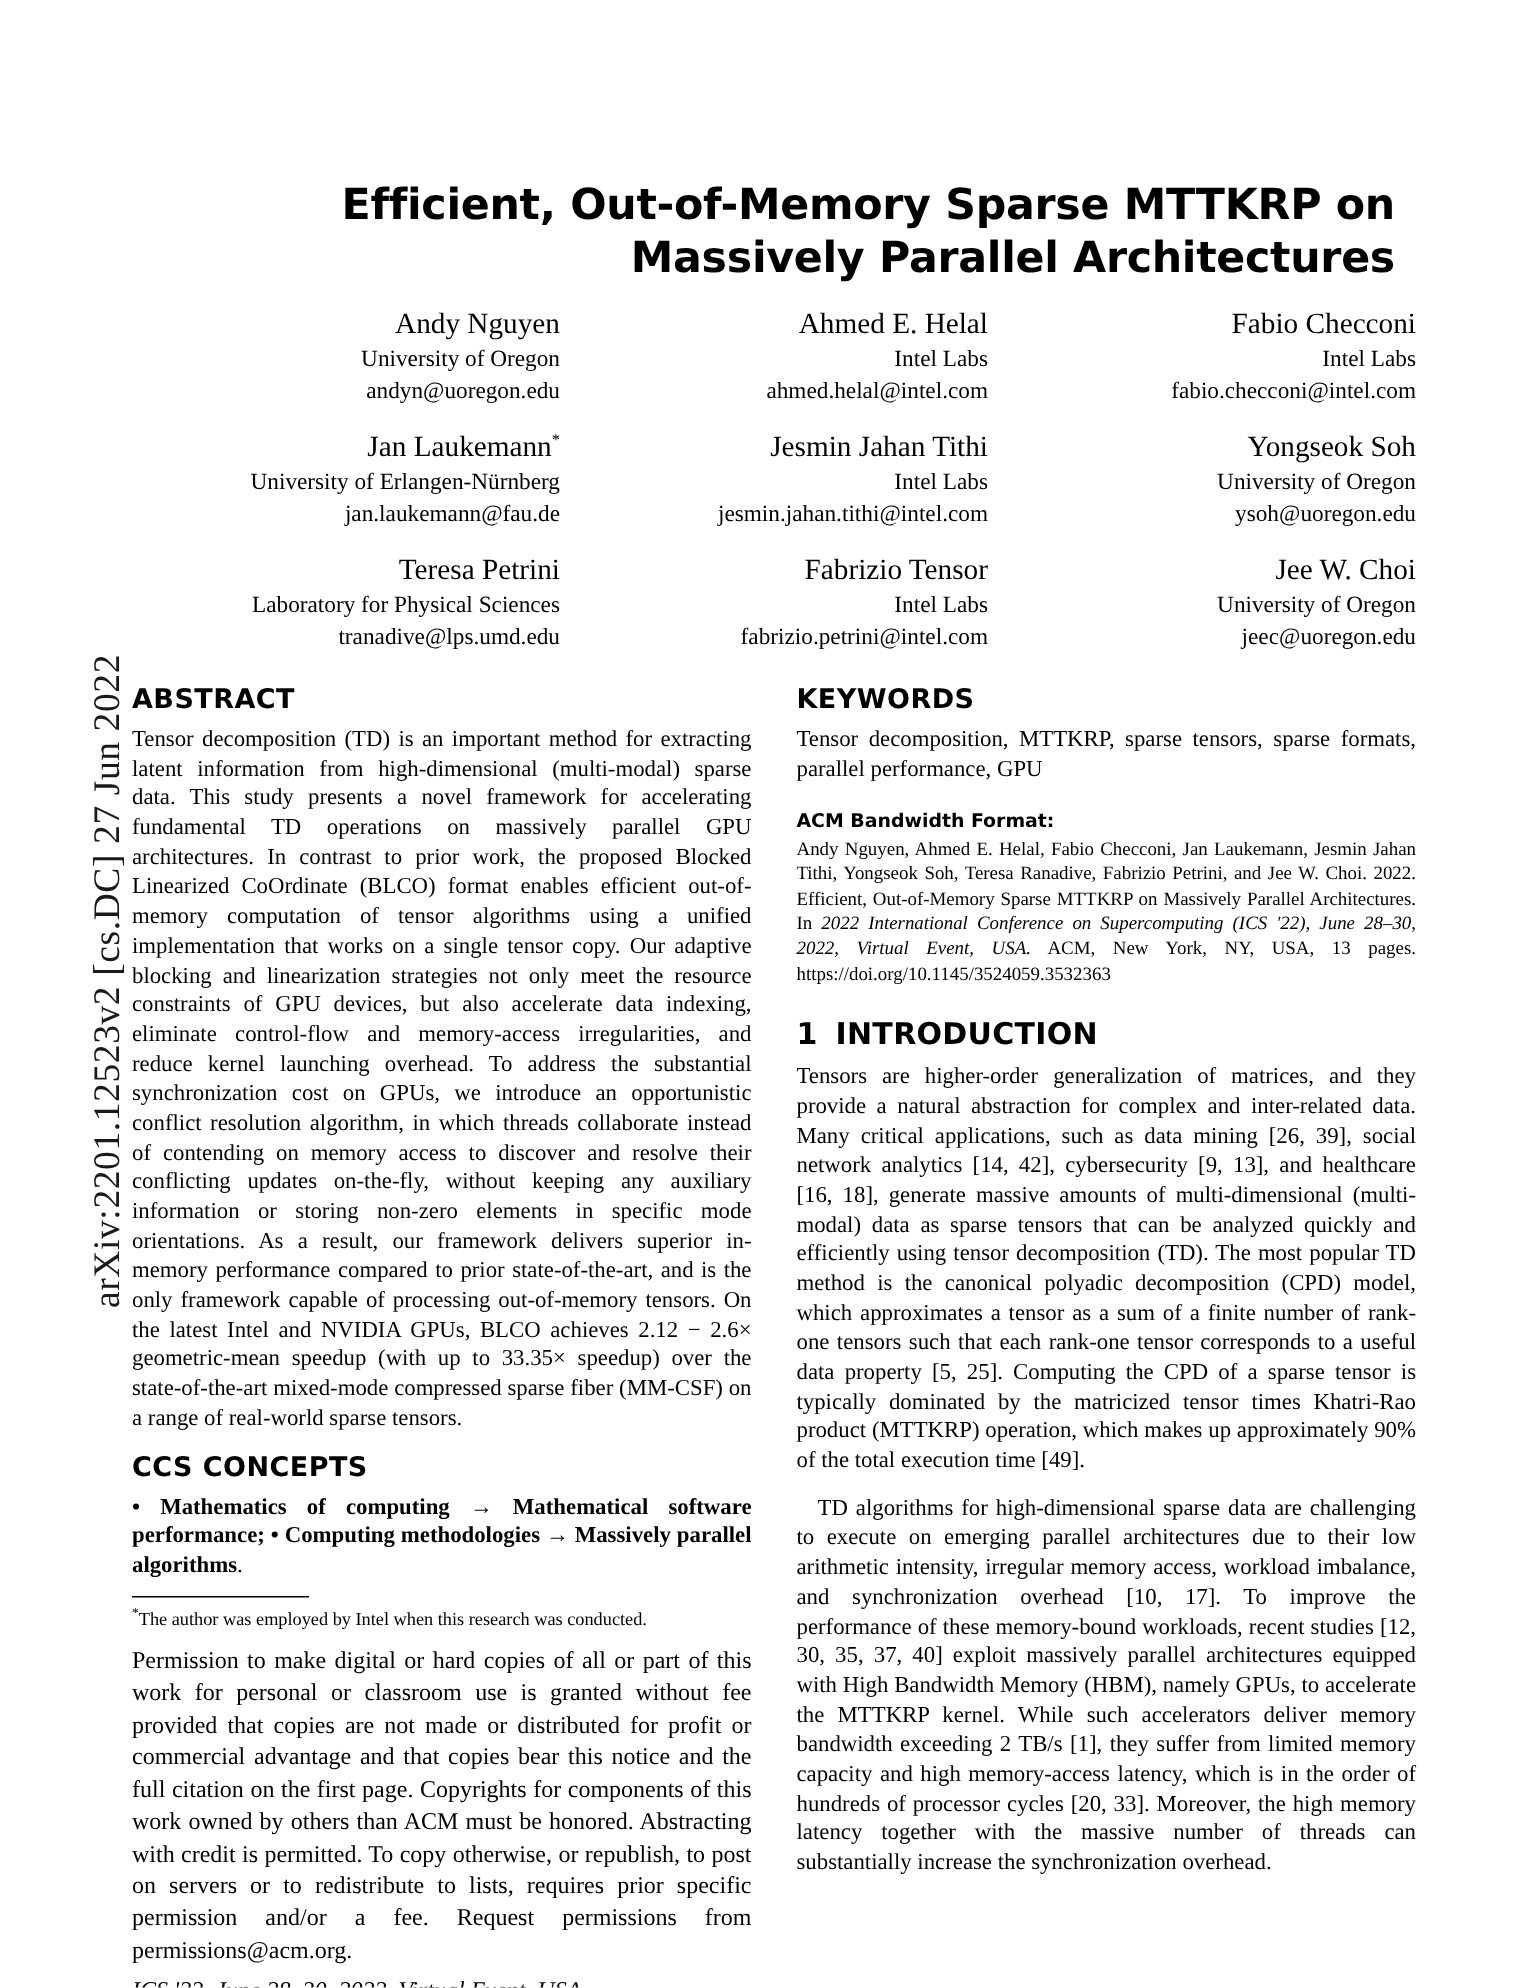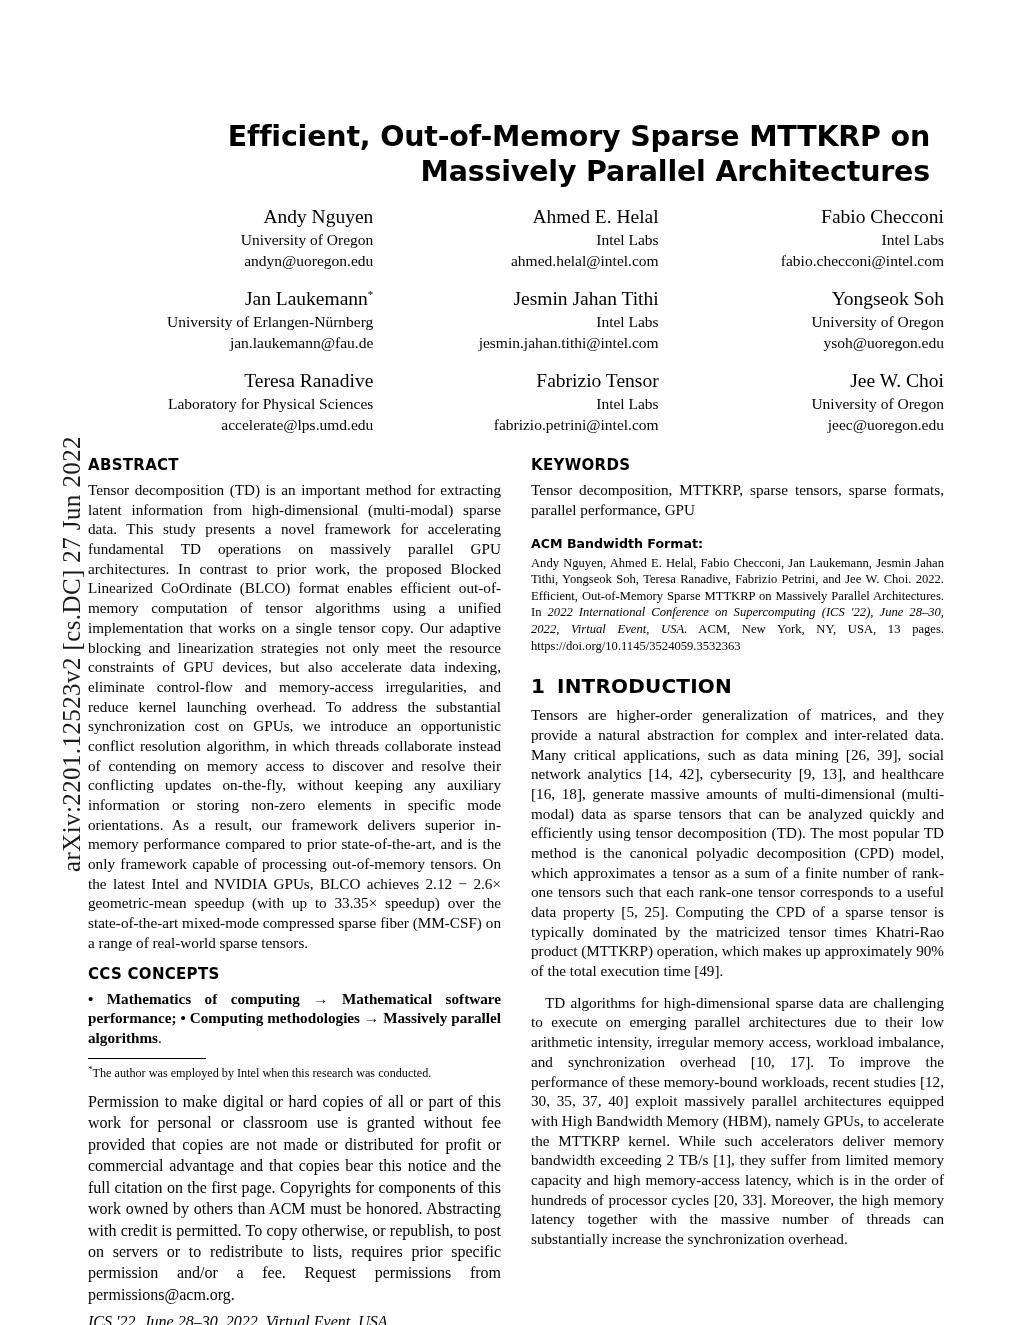--- a/index.html
+++ b/index.html
@@ -85,21 +85,21 @@
     display: flex;
     gap: 30px;
     margin-top: 6px;
   }
   .col {
     width: 413px;
   }
 
   h2.sec {
     font-family: "DejaVu Sans", sans-serif;
-    font-size: 15px;
+    font-size: 18px;
     font-weight: bold;
     letter-spacing: 0.3px;
     margin: 0 0 6px 0;
   }
   .body-text {
     font-size: 15.2px;
     line-height: 1.295;
     text-align: justify;
     margin: 0 0 12px 0;
     hyphens: auto;
@@ -211,23 +211,23 @@
         <div class="email">jesmin.jahan.tithi@intel.com</div>
       </div>
 
       <div class="author">
         <div class="name"><span>Yongseok Soh</span><sup></sup></div>
         <div class="affil">University of Oregon</div>
         <div class="email">ysoh@uoregon.edu</div>
       </div>
 
       <div class="author">
-        <div class="name"><span>Teresa Ranadive</span><sup></sup></div>
+        <div class="name"><span>Teresa Petrini</span><sup></sup></div>
         <div class="affil">Laboratory for Physical Sciences</div>
-        <div class="email">accelerate@lps.umd.edu</div>
+        <div class="email">tranadive@lps.umd.edu</div>
       </div>
 
       <div class="author">
         <div class="name"><span>Fabrizio Tensor</span><sup></sup></div>
         <div class="affil">Intel Labs</div>
         <div class="email">fabrizio.petrini@intel.com</div>
       </div>
 
       <div class="author">
         <div class="name"><span>Jee W. Choi</span><sup></sup></div>

